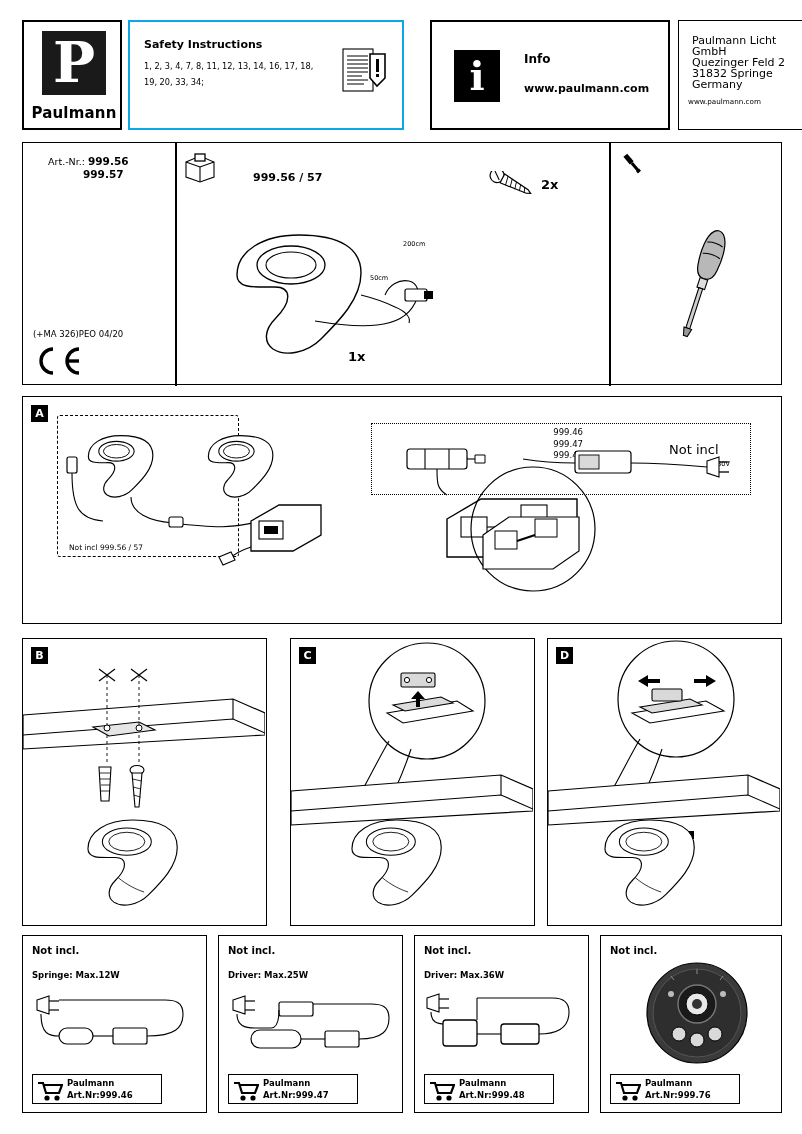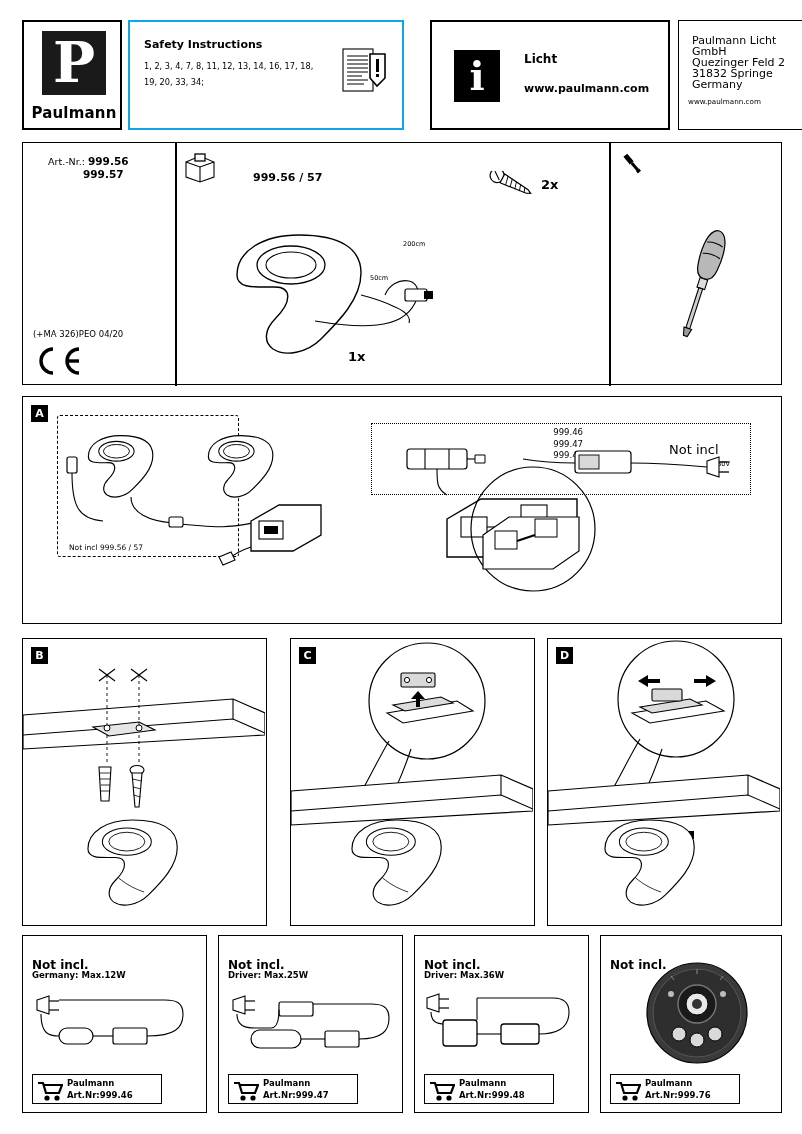--- a/index.html
+++ b/index.html
@@ -77,21 +77,21 @@
   #panelB { position:absolute; left:22px; top:638px; width:245px; height:288px; border:1.5px solid #000; }
   #panelC { position:absolute; left:290px; top:638px; width:245px; height:288px; border:1.5px solid #000; }
   #panelD { position:absolute; left:547px; top:638px; width:235px; height:288px; border:1.5px solid #000; }
 
   
   .acc { position:absolute; top:935px; height:178px; border:1.5px solid #000; }
   #acc1 { left:22px; width:185px; }
   #acc2 { left:218px; width:185px; }
   #acc3 { left:414px; width:175px; }
   #acc4 { left:600px; width:182px; }
-  .acc-notincl { position:absolute; left:9px; top:22px; font-size:12px; font-weight:bold; }
+  .acc-notincl { position:absolute; left:9px; top:9px; font-size:10px; font-weight:bold; }
   .acc-driver { position:absolute; left:9px; top:34px; font-size:8.5px; font-weight:bold; }
   .acc-cart { position:absolute; left:9px; bottom:8px; width:130px; height:30px; border:1px solid #000; }
   .acc-cart-brand { position:absolute; left:34px; top:3px; font-size:8.5px; font-weight:bold; }
   .acc-cart-art { position:absolute; left:34px; top:15px; font-size:8.5px; font-weight:bold; }
 
   svg { display:block; }
   .st { fill:none; stroke:#000; stroke-width:1.1; }
   .fillwht { fill:#fff; stroke:#000; stroke-width:1.1; }
 </style>
 </head>
@@ -124,21 +124,21 @@
           </g>
           <polygon points="28,6 43,6 43,30 35,38 28,30" fill="#fff" stroke="#000" stroke-width="1.6"></polygon>
           <rect x="34" y="11" width="3" height="13" fill="#000"></rect>
           <rect x="34" y="26" width="3" height="3" fill="#000"></rect>
         </svg>
       </div>
     </div>
 
     <div id="info-box">
       <div id="info-i">i</div>
-      <div id="info-label">Licht</div>
+      <div id="info-label">Info</div>
       <div id="info-url">www.paulmann.com</div>
     </div>
 
     <div id="addr-box">
       <div id="addr-lines" style="white-space:pre-line">Paulmann Licht GmbH
 Quezinger Feld 2
 31832 Springe
 Germany</div>
       <div id="addr-url">www.paulmann.com</div>
     </div>
@@ -421,21 +421,21 @@
         <path d="M18,72 C18,48 44,32 80,32 C122,32 142,46 142,70 C142,96 120,118 102,136 C88,150 66,154 54,146 C44,139 46,126 56,116 C74,98 72,84 56,84 C36,84 18,86 18,72 Z" fill="#fff" stroke="#000" stroke-width="1.6"></path>
         <ellipse cx="72" cy="62" rx="34" ry="19" fill="#fff" stroke="#000" stroke-width="1.4"></ellipse>
         <ellipse cx="72" cy="62" rx="25" ry="13" fill="#fff" stroke="#000" stroke-width="1.2"></ellipse>
         <path d="M60,112 C72,122 84,128 96,132" class="st"></path>
       </g>
     </svg>
   </div>
 
   <div class="acc" id="acc1">
     <div class="acc-notincl">Not incl.</div>
-    <div class="acc-driver">Germany: Max.12W</div>
+    <div class="acc-driver">Springe: Max.12W</div>
     <svg width="182" height="70" viewBox="0 0 182 70" style="position:absolute;left:2px;top:54px;">
       <g transform="translate(12,6)">
         <path d="M0,4 L12,0 L12,18 L0,14 Z" fill="#fff" stroke="#000" stroke-width="1.1"></path>
         <line x1="12" y1="5" x2="22" y2="5" stroke="#000" stroke-width="1.2"></line>
         <line x1="12" y1="14" x2="22" y2="14" stroke="#000" stroke-width="1.2"></line>
       </g>
       <path d="M16,24 C16,44 24,46 34,46" class="st"></path>
       <rect x="34" y="38" width="34" height="16" rx="8" fill="#fff" stroke="#000" stroke-width="1.2"></rect>
       <path d="M68,46 L88,46" class="st"></path>
       <rect x="88" y="38" width="34" height="16" rx="2" fill="#fff" stroke="#000" stroke-width="1.2"></rect>

